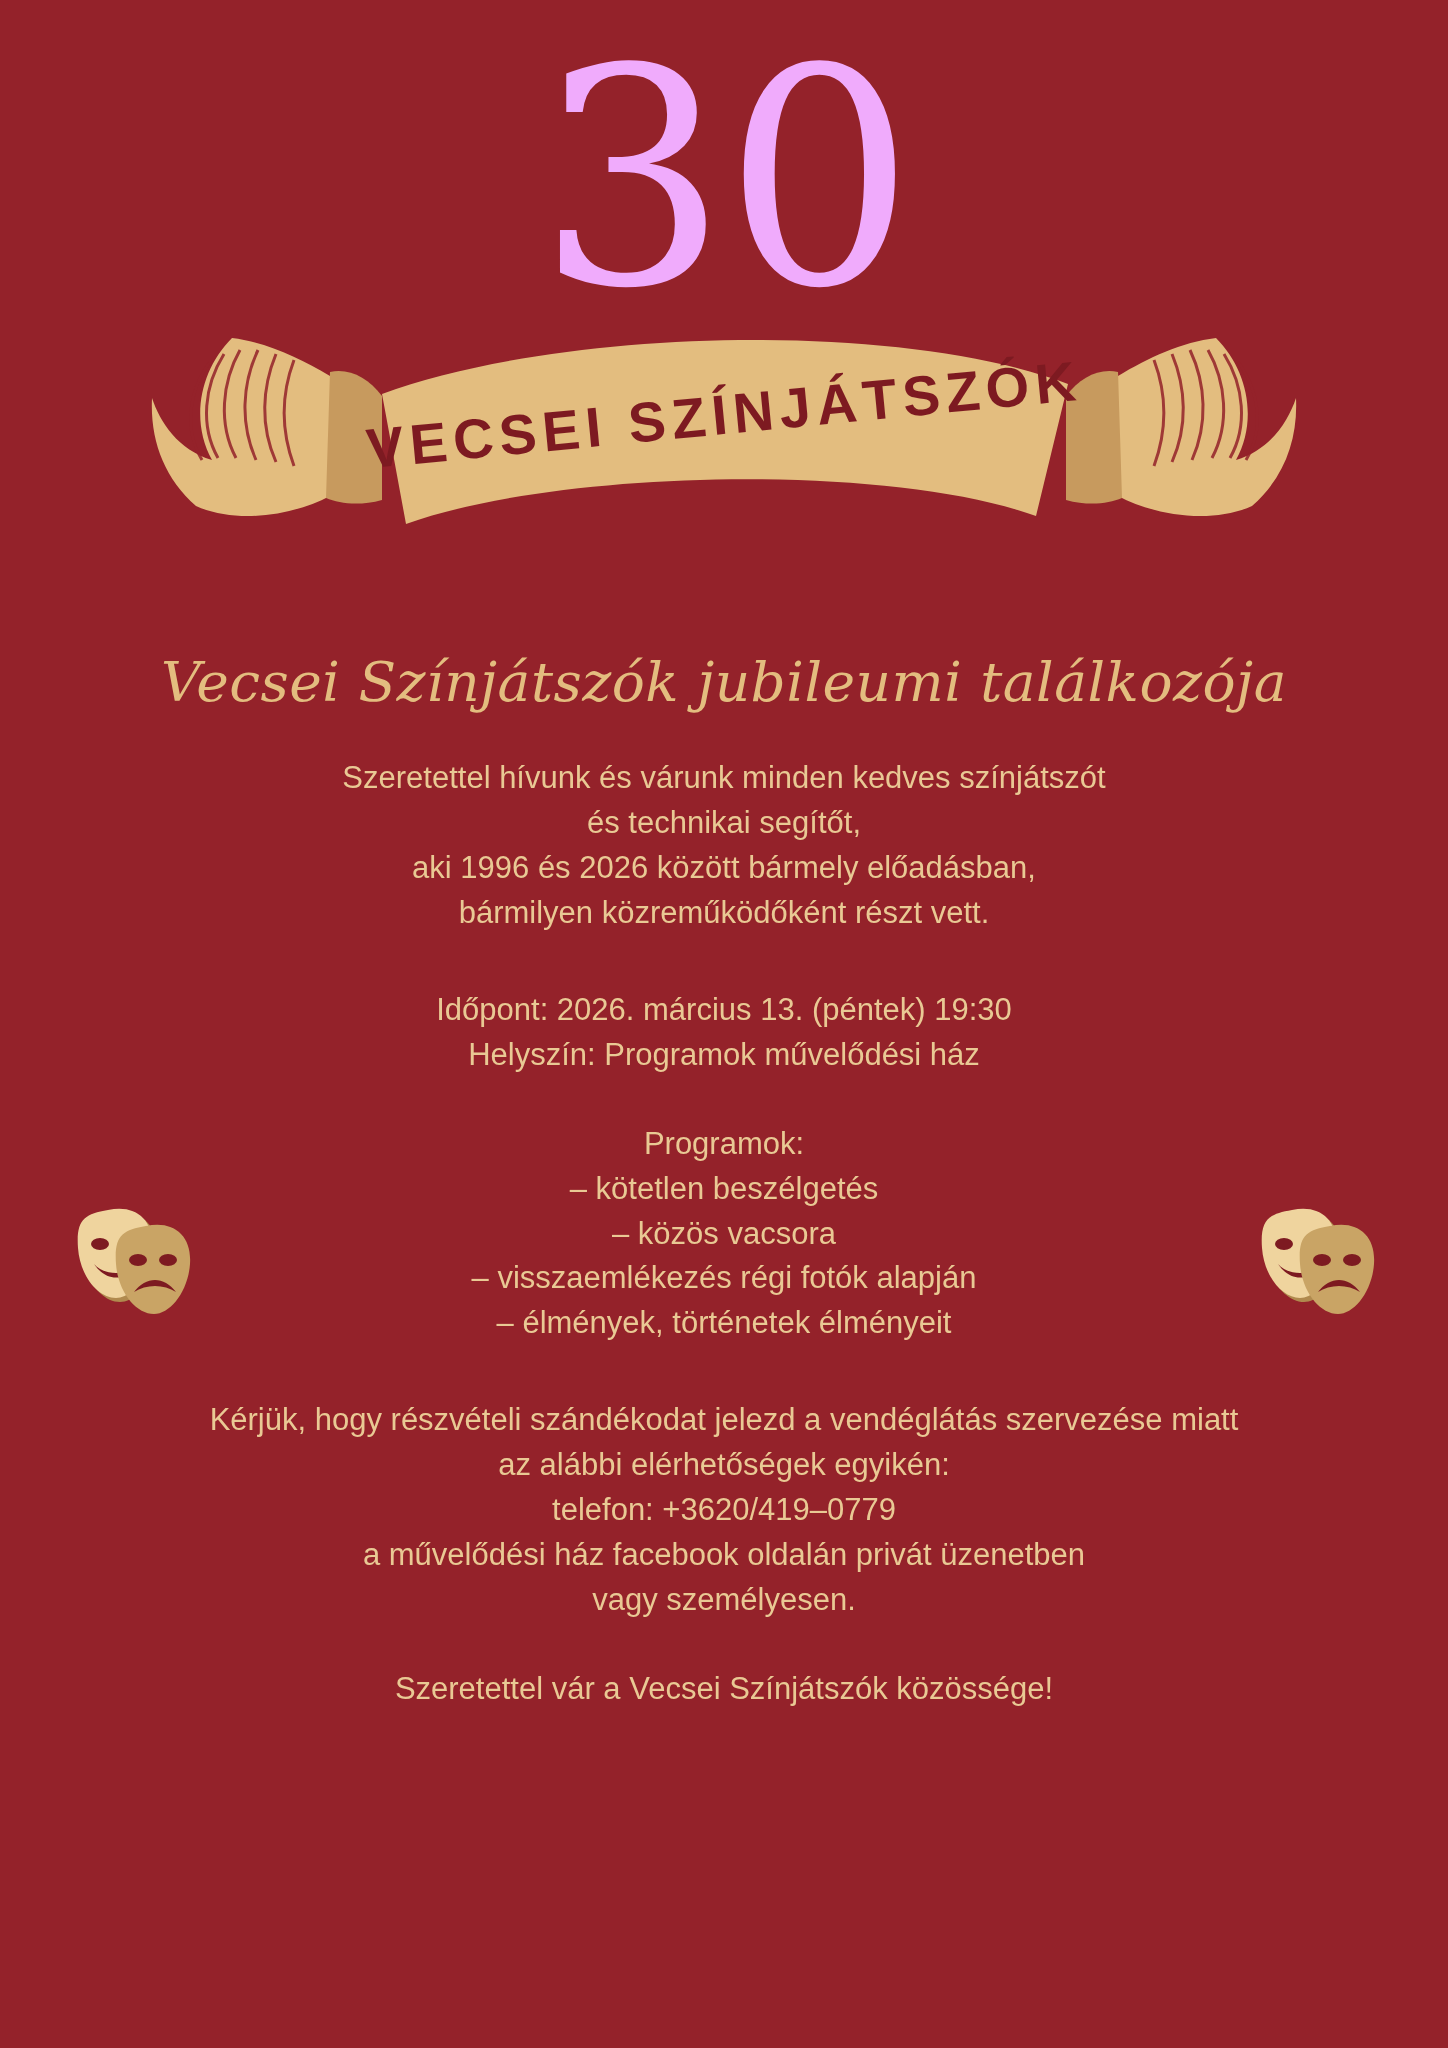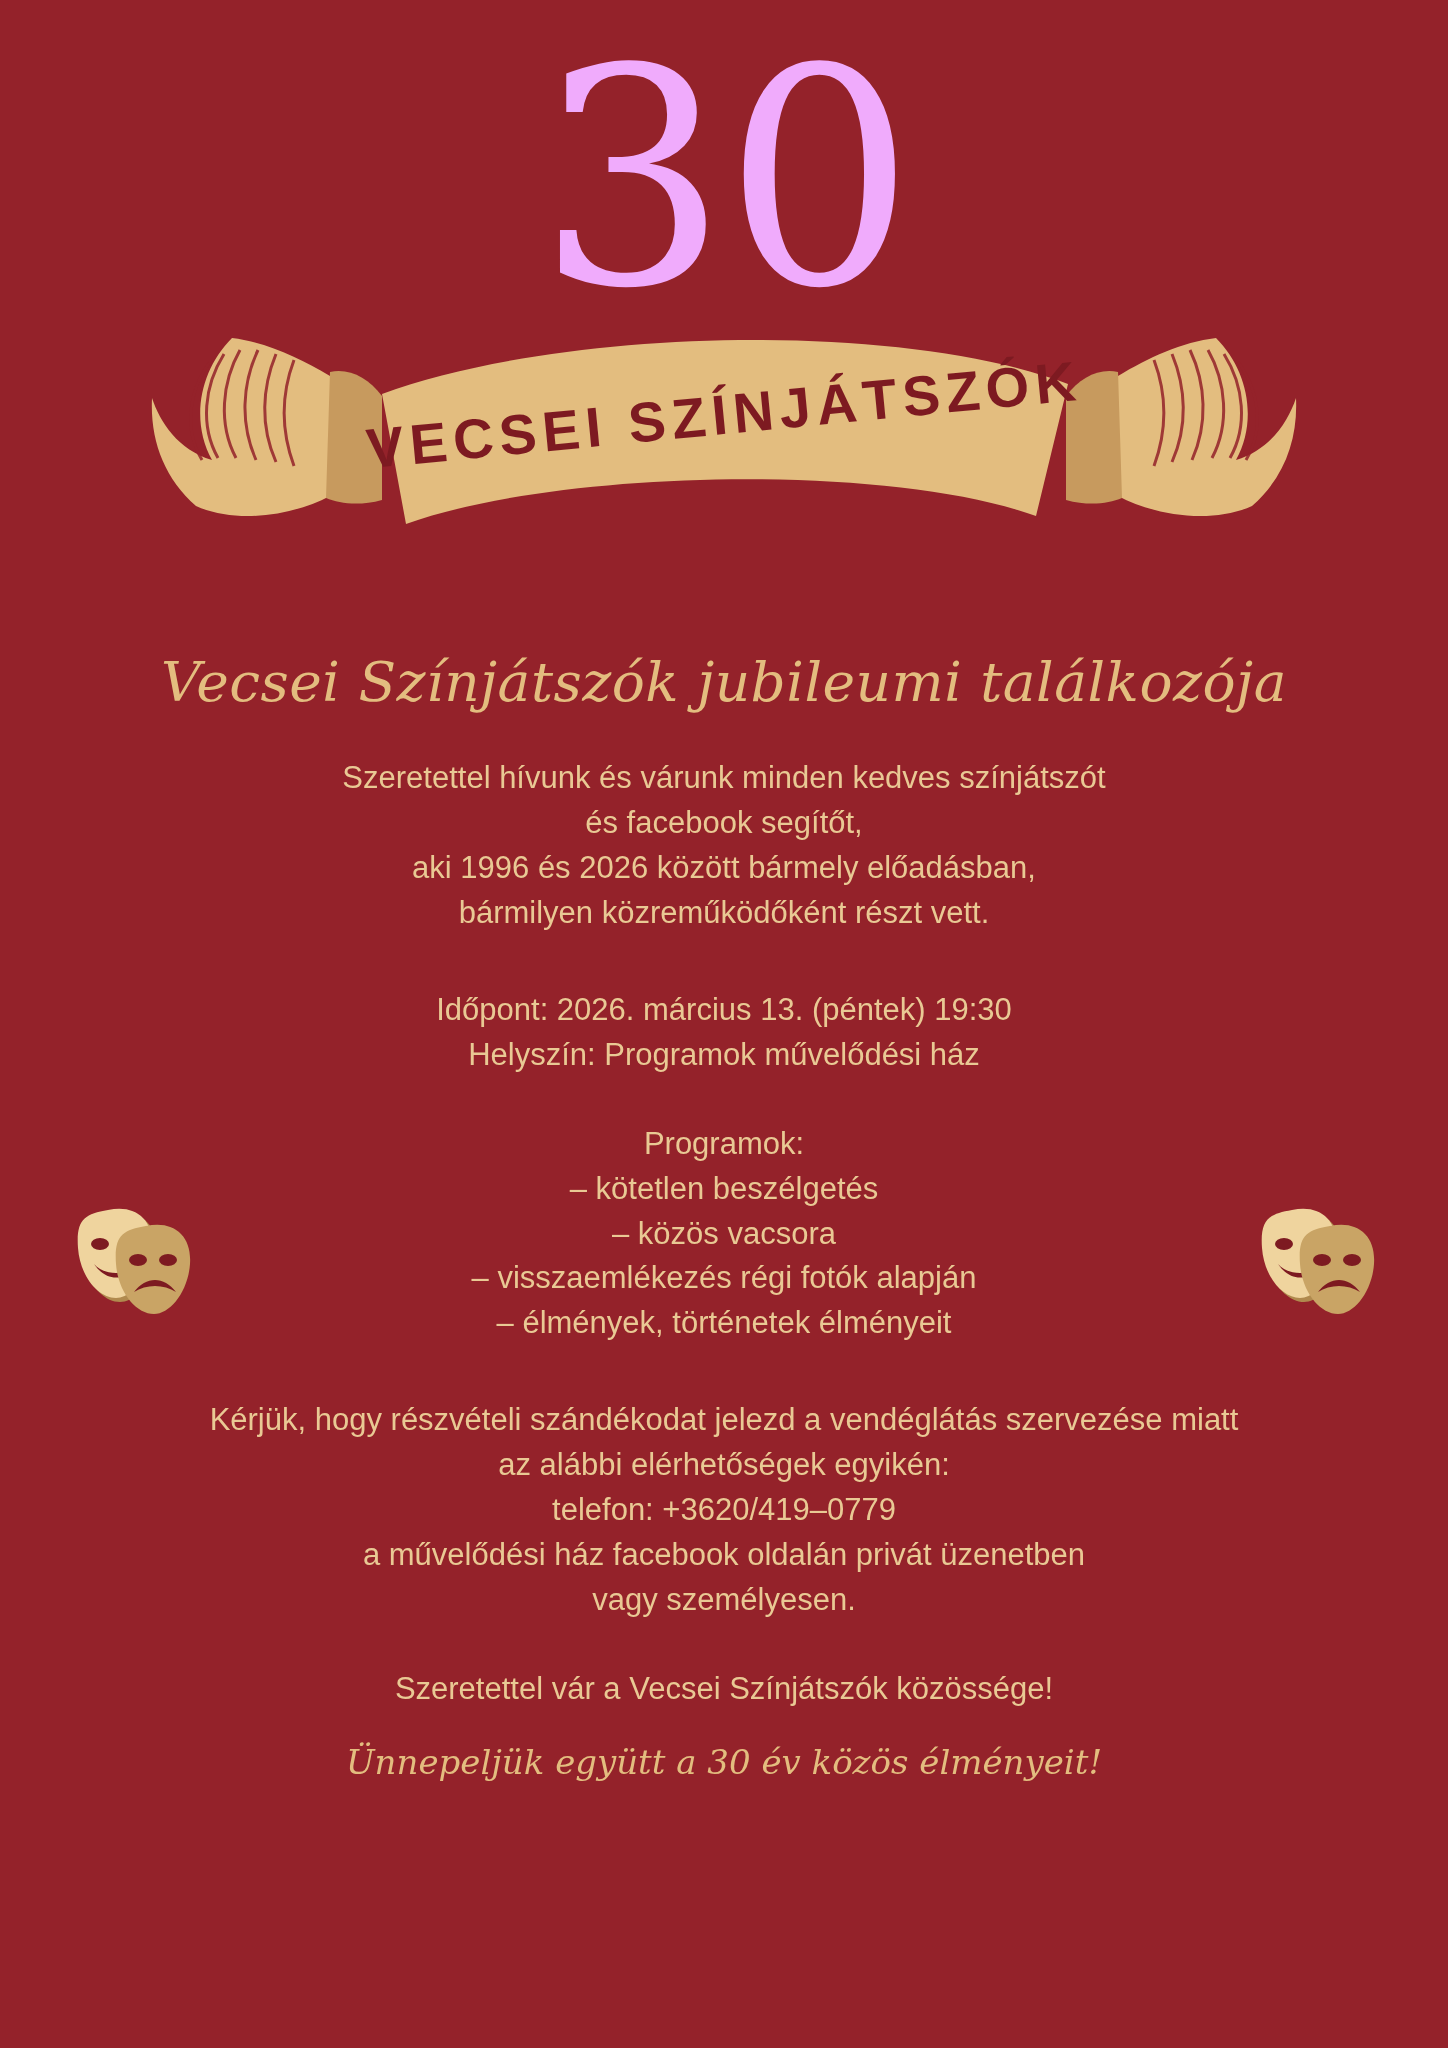--- a/index.html
+++ b/index.html
@@ -182,21 +182,21 @@
         <path d="M34,76 C46,60 64,60 76,76 C64,68 46,68 34,76 Z" fill="#7d1a21"></path>
       </g>
     </svg>
   </div>
 
   <div class="content">
 
     <h1 class="script-title">Vecsei Színjátszók jubileumi találkozója</h1>
 
     <p class="para">Szeretettel hívunk és várunk minden kedves színjátszót</p>
-    <p class="para">és facebook segítőt,</p>
+    <p class="para">és technikai segítőt,</p>
     <p class="para">aki 1996 és 2026 között bármely előadásban,</p>
     <p class="para">bármilyen közreműködőként részt vett.</p>
 
     <div class="spacer-lg"></div>
 
     <p class="para underline">Időpont: 2026. március 13. (péntek) 19:30</p>
     <p class="para">Helyszín: Programok művelődési ház</p>
 
     <div class="spacer-md"></div>
 
@@ -213,16 +213,15 @@
     <p class="para">telefon: +3620/419–0779</p>
     <p class="para">a művelődési ház facebook oldalán privát üzenetben</p>
     <p class="para">vagy személyesen.</p>
 
     <div class="spacer-md"></div>
 
     <p class="para">Szeretettel vár a Vecsei Színjátszók közössége!</p>
 
     <div class="spacer-sm"></div>
 
-    <p class="closing-script">Ünnepeljük együtt a 30 év közös élményeit!</p>
   </div>
 
 </div>
 
 </body></html>

